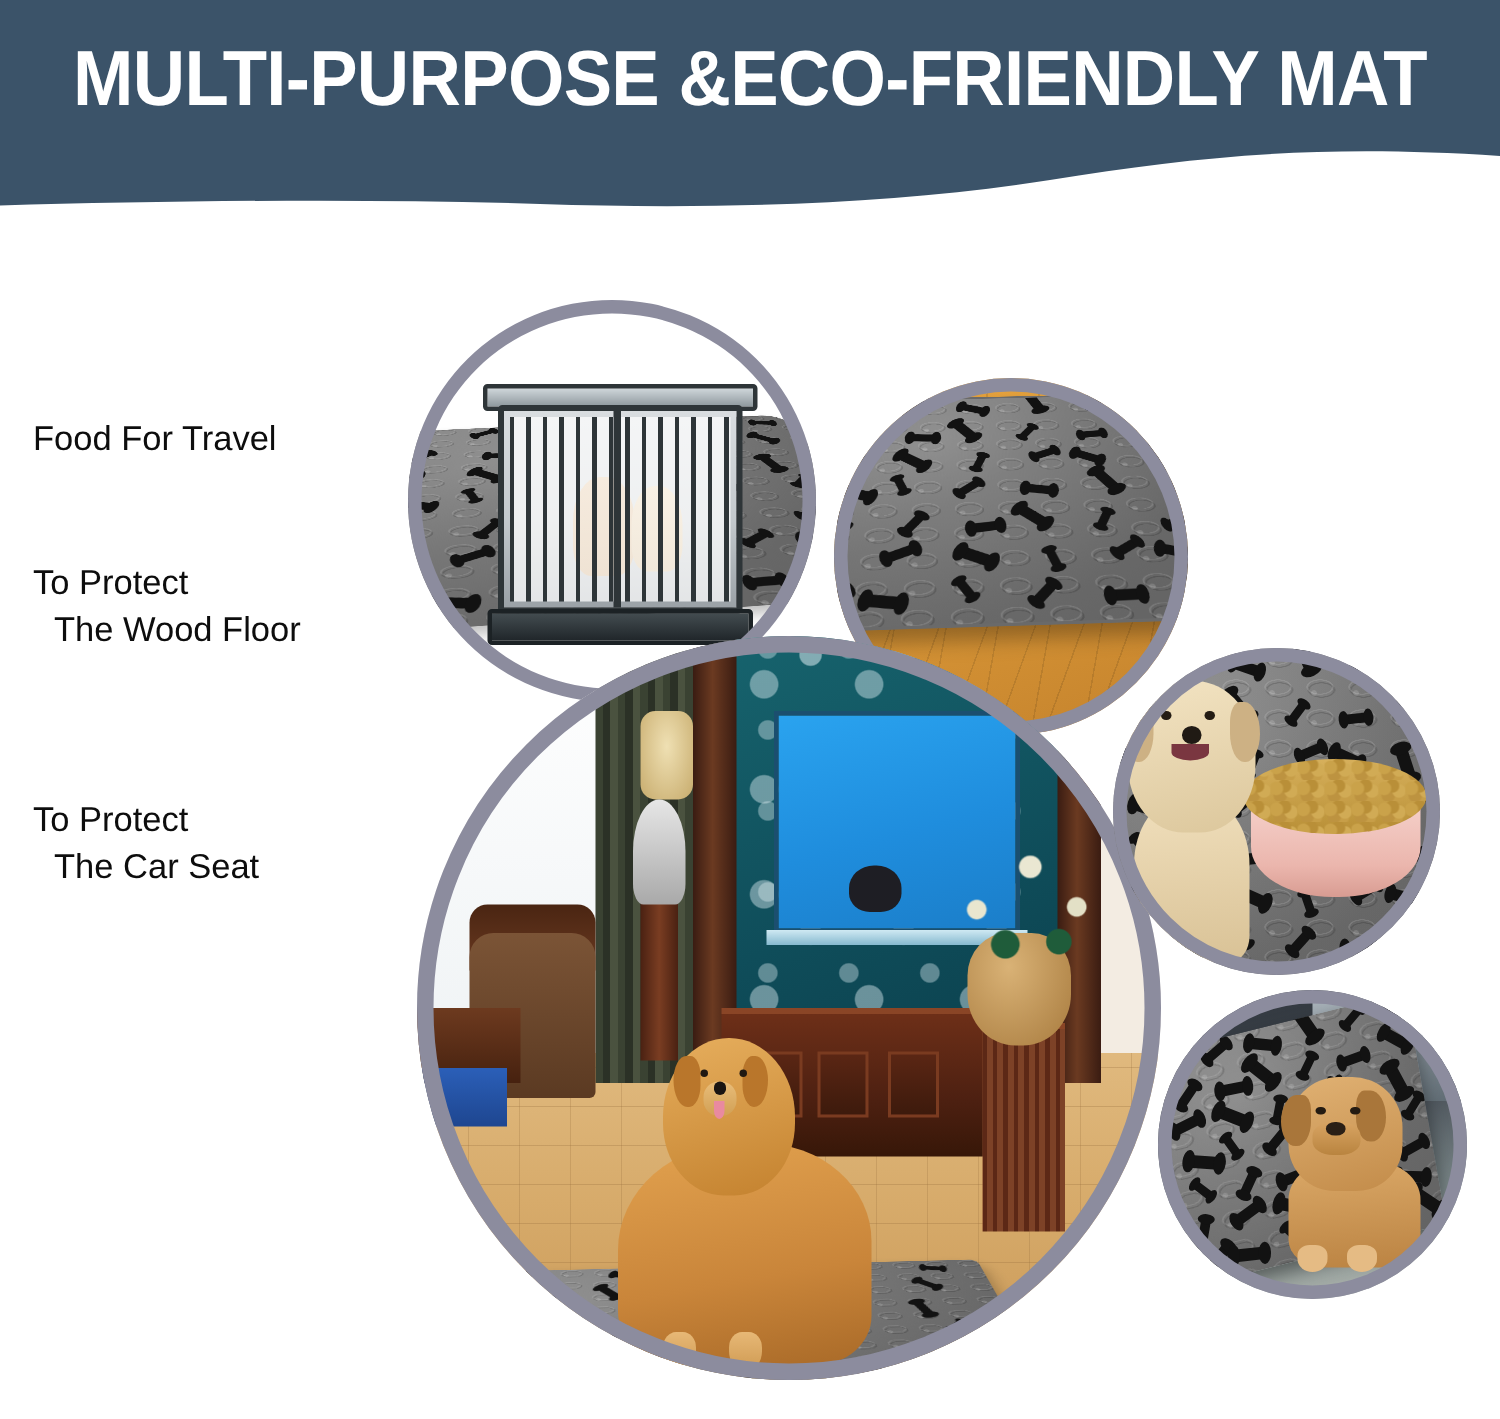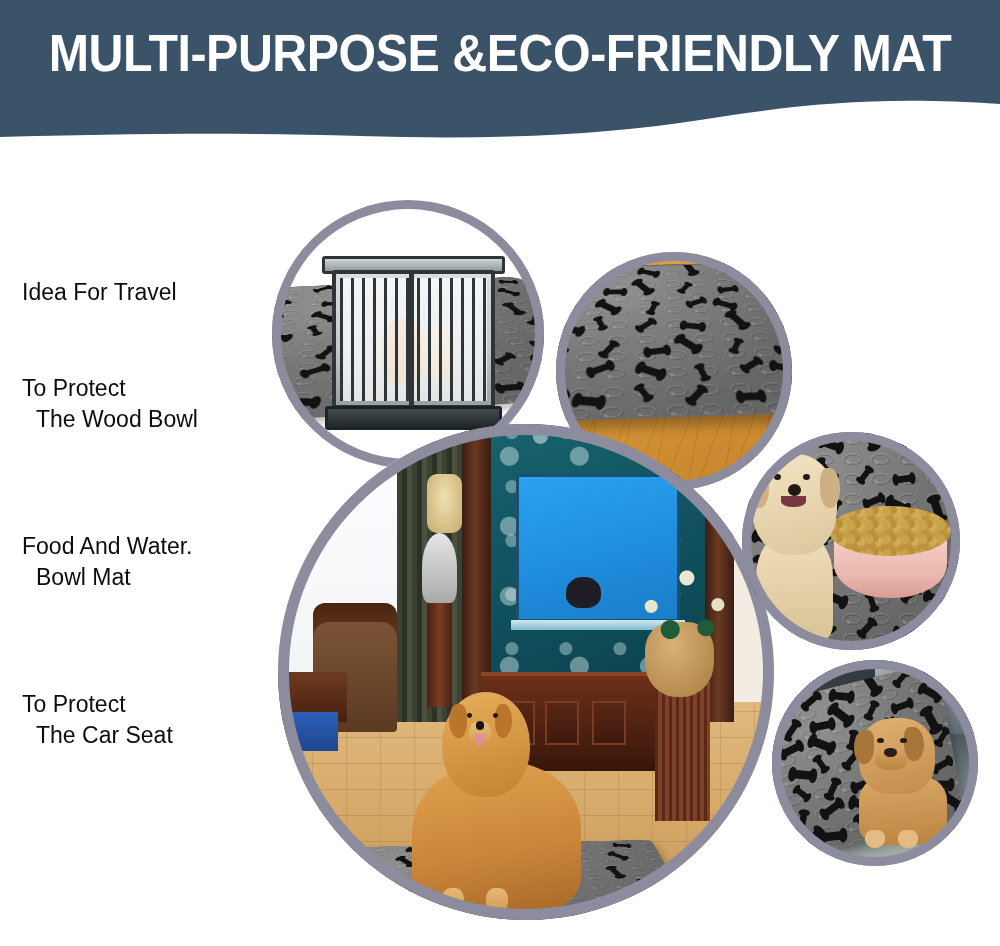--- a/index.html
+++ b/index.html
@@ -383,29 +383,25 @@
 
   <div class="header">
     <svg class="header-svg" viewBox="0 0 1000 140" preserveAspectRatio="none">
       <path d="M0,0 L1000,0 L1000,104 C880,96 800,104 700,120 C600,136 480,140 360,136 C240,132 110,134 0,137 Z" fill="#3b5369"></path>
     </svg>
     <div class="header-title">MULTI-PURPOSE &amp;ECO-FRIENDLY MAT</div>
   </div>
 
   <div class="feature-list">
     <div class="feature-item">
-      <span>Idea For Travel</span>
+      <span>Food For Travel</span>
     </div>
     <div class="feature-item">
       <span>To Protect</span>
-      <span class="l2">The Wood Bowl</span>
-    </div>
-    <div class="feature-item">
-      <span>Food And Water.</span>
-      <span class="l2">Bowl Mat</span>
+      <span class="l2">The Wood Floor</span>
     </div>
     <div class="feature-item">
       <span>To Protect</span>
       <span class="l2">The Car Seat</span>
     </div>
   </div>
 
   <div class="circles">
 
     <div class="circ" id="c1">

